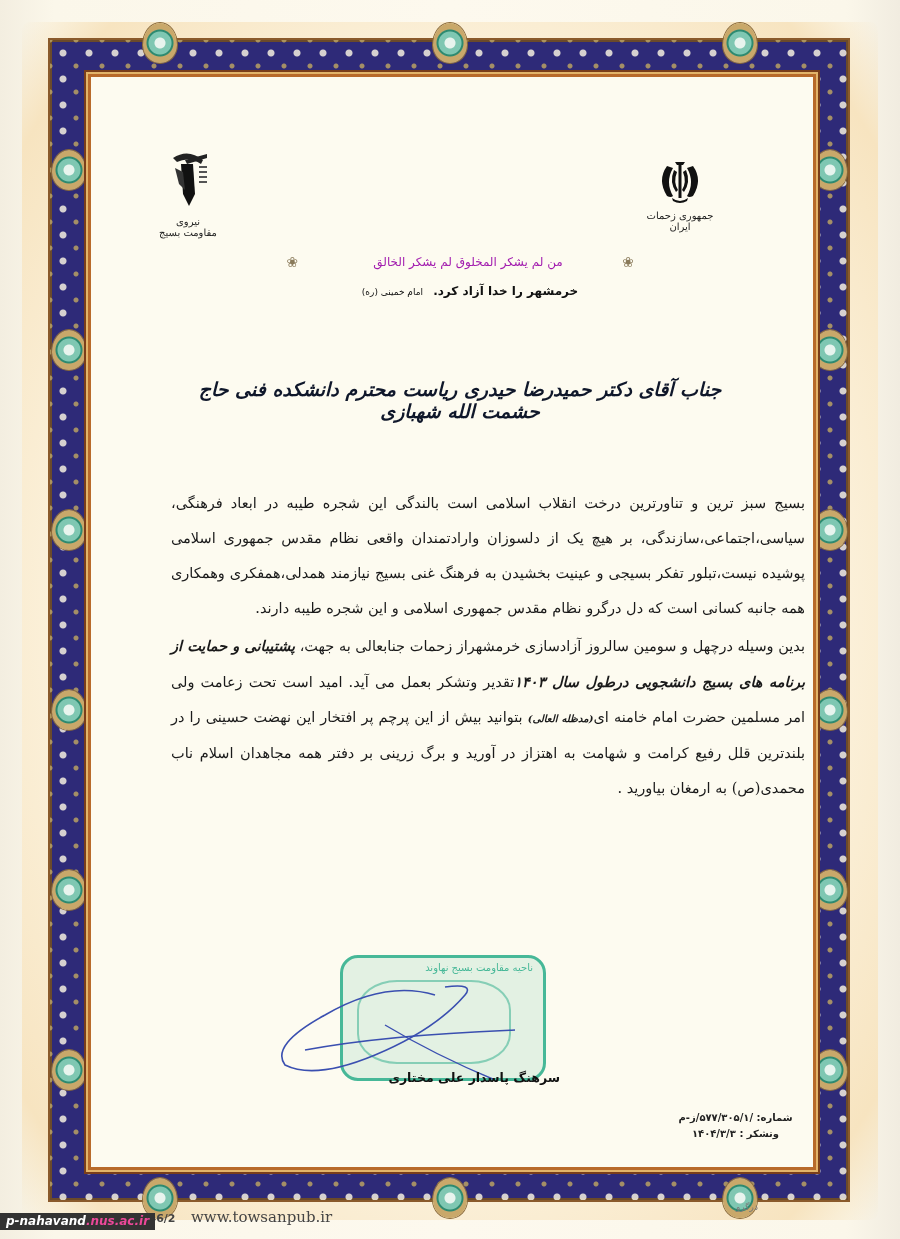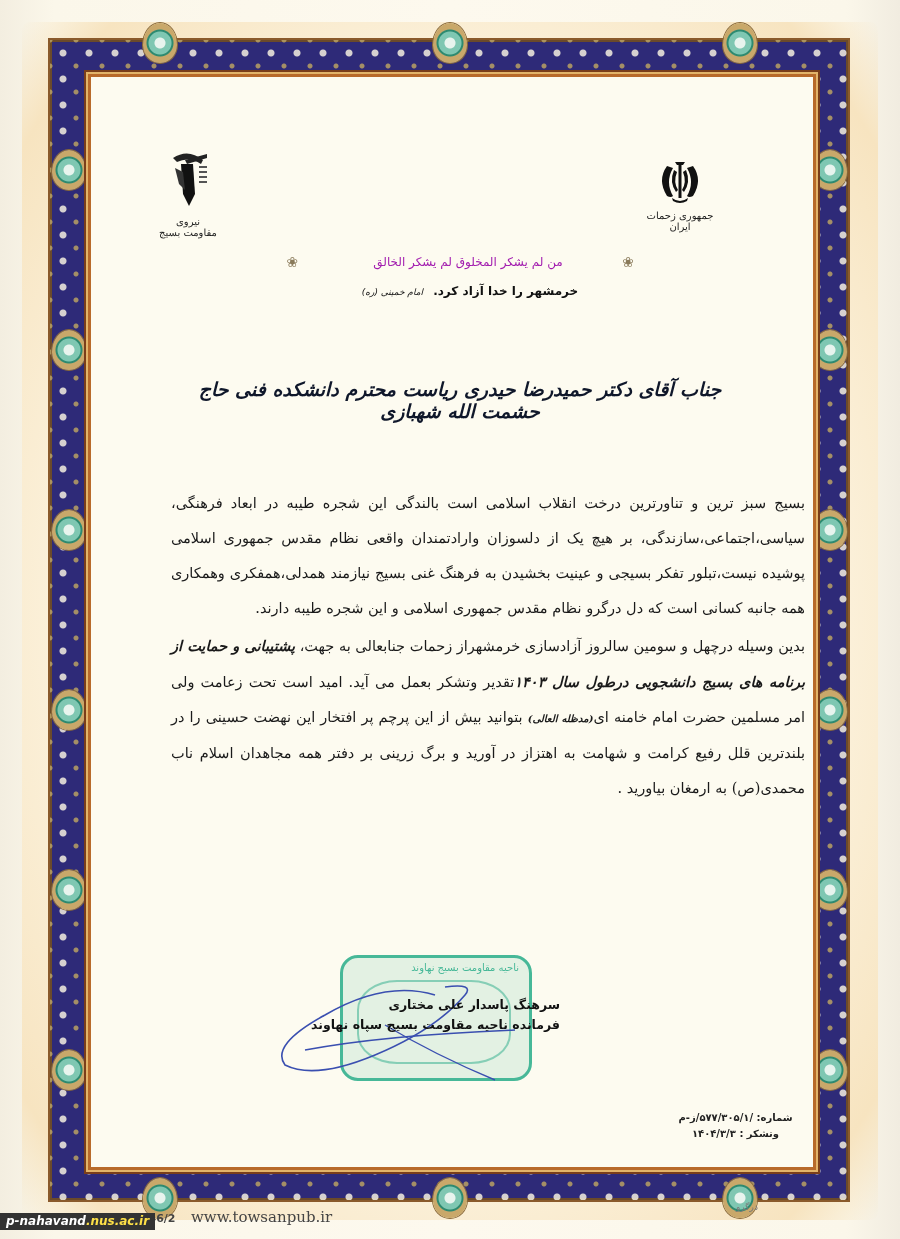--- a/index.html
+++ b/index.html
@@ -25,39 +25,39 @@
          background:#fdfbf0;border:3px solid #b86a2a;
          box-shadow:0 0 0 2px #e2b46a, 0 0 0 4px #7a3e1a;}
   .logo{position:absolute;text-align:center;color:#1d1d1d;}
   .logo-left{left:158px;top:150px;width:60px;}
   .logo-right{left:645px;top:160px;width:70px;}
   .logo-caption{font-size:10px;font-family:"DejaVu Serif",serif;margin-top:2px;direction:rtl;}
   .motto-wrap{position:absolute;left:285px;top:250px;width:350px;height:24px;display:flex;align-items:center;justify-content:space-between;}
   .motto-orn{width:14px;height:18px;color:#8a7a5a;font-size:14px;line-height:18px;text-align:center;}
   .motto{font-size:12px;letter-spacing:2px;color:#a21caf;direction:rtl;font-family:"DejaVu Sans",sans-serif;margin-left:16px;}
   .subquote{position:absolute;left:300px;top:284px;width:340px;direction:rtl;text-align:center;font-size:12px;font-weight:bold;color:#111;}
-  .subquote .attr{font-weight:normal;font-style:italic;font-size:9px;margin-right:6px;}
+  .subquote .attr{font-weight:normal;font-size:9px;margin-right:6px;}
   .recipient{position:absolute;left:180px;top:378px;width:560px;text-align:center;direction:rtl;
              font-family:"DejaVu Serif",serif;font-style:italic;font-weight:bold;font-size:19px;color:#0f172a;}
   .body-text{position:absolute;left:148px;top:486px;width:634px;direction:rtl;text-align:justify;
              font-family:"DejaVu Serif",serif;font-size:14.5px;line-height:35px;color:#1a1a1a;margin-left:23px;}
   .body-text p{margin:0 0 2px 0;text-align-last:right;}
   .body-text .hl{font-style:italic;font-weight:bold;}
   .stamp{position:absolute;left:340px;top:955px;width:186px;height:120px;border:3px solid #47b898;border-radius:18px;
-         background:rgba(110,200,170,.18);}
+         background:rgba(110,200,170,.18);padding-left:14px;}
   .stamp-inner{position:absolute;left:14px;top:22px;width:150px;height:80px;border:2px solid rgba(71,184,152,.6);border-radius:40px/30px;}
   .signature{position:absolute;left:265px;top:975px;width:260px;height:110px;}
-  .sig-lines{position:absolute;left:300px;top:995px;width:260px;direction:rtl;text-align:right;font-weight:bold;font-size:12.5px;color:#111;line-height:20px;}
+  .sig-lines{position:absolute;left:300px;top:1068px;width:260px;direction:rtl;text-align:right;font-weight:bold;font-size:12.5px;color:#111;line-height:20px;}
   .ref{position:absolute;left:668px;top:1110px;width:135px;direction:rtl;text-align:center;font-size:10px;font-weight:bold;color:#222;line-height:16px;}
   .footer-code{position:absolute;left:95px;top:1208px;font-size:10px;color:#444;font-weight:bold;}
   .footer-code .code{font-size:11px;margin-right:6px;}
   .footer-code .site{font-family:"DejaVu Serif",serif;font-weight:normal;font-size:15px;margin-left:6px;}
   .watermark{position:absolute;left:0;top:1213px;height:17px;padding:0 6px;background:#333;color:#fff;
              font-style:italic;font-weight:bold;font-size:12px;line-height:17px;}
-  .watermark .accent{color:#fde047;text-align:right;}
+  .watermark .accent{color:#ec4899;text-align:right;}
   .publisher{position:absolute;left:727px;top:1202px;width:40px;text-align:center;font-size:9px;color:#777;direction:rtl;}
 </style>
 </head>
 <body>
 
 <div class="halo"></div>
 
 <div class="frame">
   <div class="frame-pattern"></div>
 </div>
@@ -134,21 +134,20 @@
 </div>
 
 <svg class="signature" viewBox="0 0 260 110">
   <path d="M170 20 Q120 5 60 40 Q5 70 20 90 Q50 105 110 80 Q170 55 200 20 Q210 8 180 12" fill="none" stroke="#3a4fb0" stroke-width="1.6"></path>
   <path d="M40 75 Q120 60 250 55" fill="none" stroke="#3a4fb0" stroke-width="1.4"></path>
   <path d="M120 50 Q170 80 230 105" fill="none" stroke="#3a4fb0" stroke-width="1.4"></path>
 </svg>
 
 <div class="sig-lines">
   <div>سرهنگ پاسدار   علی مختاری</div>
-  <div>فرمانده ناحیه مقاومت بسیج سپاه نهاوند</div>
 </div>
 
 <div class="ref">
   <div><span>شماره:</span> <span>/۵۷۷/۳۰۵/۱/ز-م</span></div>
   <div><span>وتشکر :</span> <span>۱۴۰۴/۳/۳</span></div>
 </div>
 
 <div class="footer-code">
   <span class="code">Code: T- 46/2</span>
   <span class="site">www.towsanpub.ir</span>

